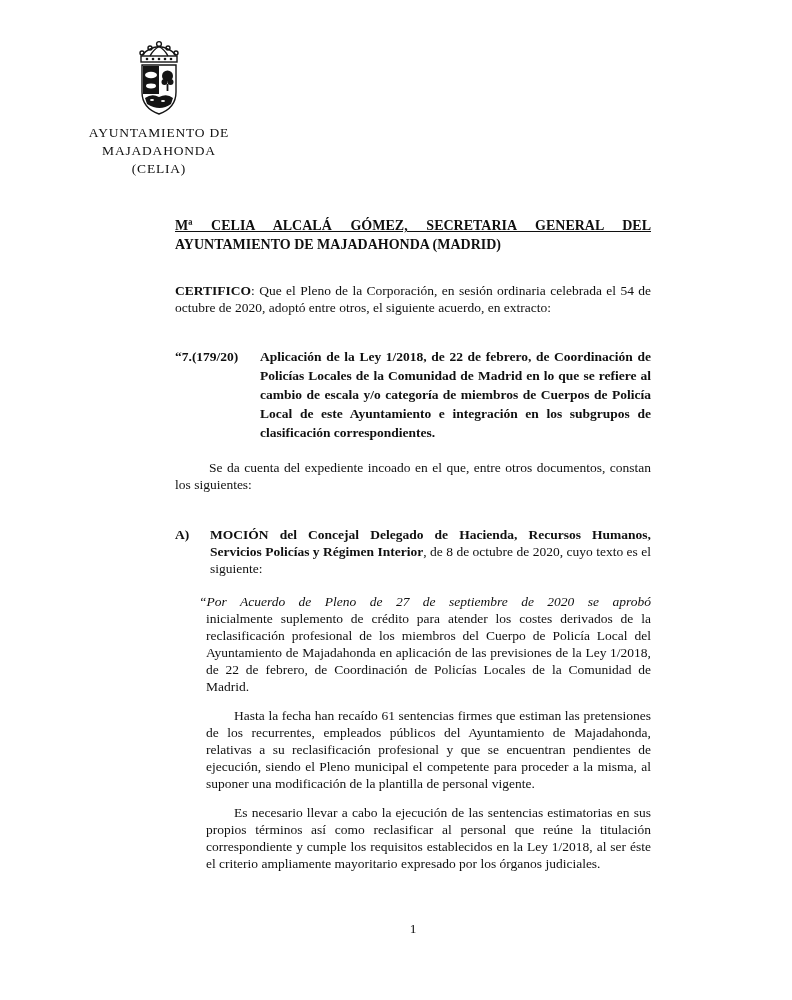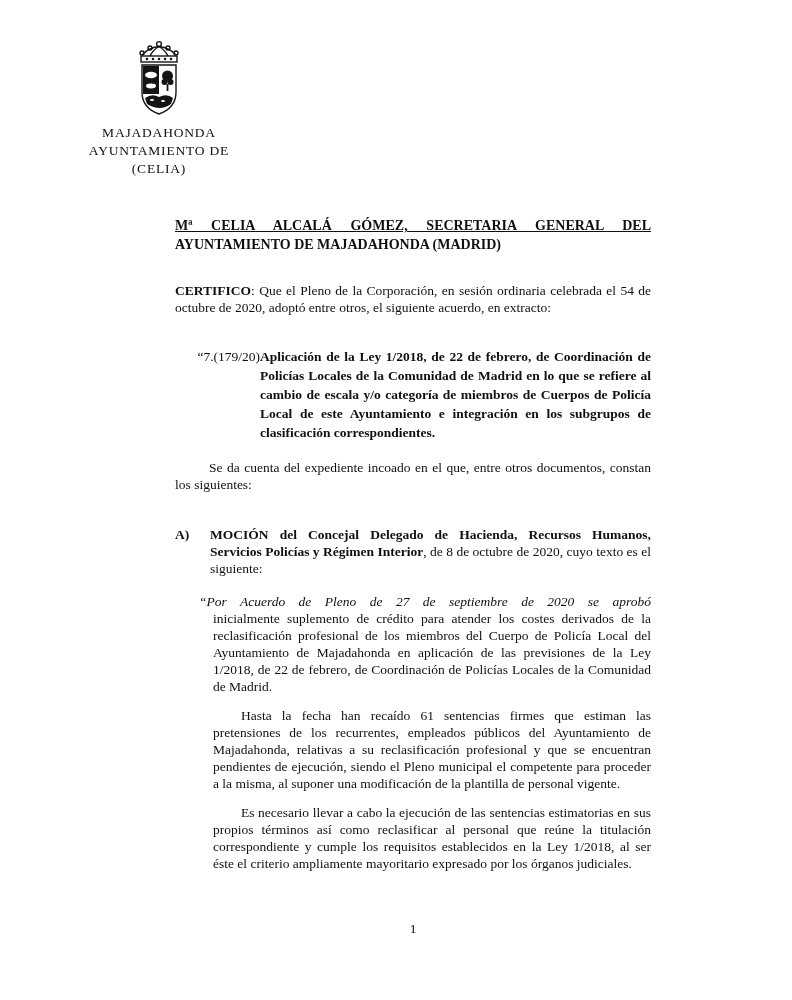--- a/index.html
+++ b/index.html
@@ -64,23 +64,22 @@
     margin: 0;
     text-align: justify;
   }
   .para-certify { margin-bottom: 31px; }
   .para-intro  { margin-bottom: 33px; text-indent: 34px; }
 
   .hang { display: flex; }
   .item7 { margin-bottom: 17px; }
   .item7 .marker {
     flex: 0 0 85px;
-    font-weight: normal;
+    font-weight: bold;
     line-height: 19px;
-    text-align: right;
   }
   .item7 .body {
     flex: 1 1 auto;
     font-weight: bold;
     text-align: justify;
     line-height: 19px;
   }
   .itemA { margin-bottom: 16px; }
   .itemA .marker {
     flex: 0 0 35px;
@@ -95,21 +94,21 @@
     margin-left: 24px;
   }
   .q-lead {
     font-style: italic;
     text-align: justify;
     text-align-last: justify;
     margin: 0;
   }
   .q-para {
     text-align: justify;
-    margin: 0 0 12px 14px;
+    margin: 0 0 12px 7px;
   }
   .q-indent { text-indent: 28px; }
   .q-last { margin-bottom: 0; }
 
   .pagenum {
     position: absolute;
     left: 175px;
     top: 921px;
     width: 476px;
     text-align: center;
@@ -150,22 +149,22 @@
 
       <circle class="emblem-fill" cx="37.5" cy="36" r="5.5"></circle>
       <circle class="emblem-fill" cx="34.5" cy="42" r="3"></circle>
       <circle class="emblem-fill" cx="40.5" cy="42" r="3"></circle>
       <rect class="emblem-fill" x="36.6" y="44" width="1.8" height="7"></rect>
 
       <path class="emblem-fill" d="M15,58 q7 -5 14 -1 q8 -4 14 1 l-2 6 q-11 8 -24 0 z"></path>
       <ellipse cx="22" cy="60" rx="2" ry="1" fill="#ffffff"></ellipse>
       <ellipse cx="33" cy="61" rx="2" ry="1" fill="#ffffff"></ellipse>
     </svg>
+    <div class="lh-line">AYUNTAMIENTO DE</div>
     <div class="lh-line">MAJADAHONDA</div>
-    <div class="lh-line">AYUNTAMIENTO DE</div>
     <div class="lh-line">(CELIA)</div>
   </div>
 
   <div class="content">
 
     <p class="heading-bold">
       <span class="jline">Mª CELIA ALCALÁ GÓMEZ, SECRETARIA GENERAL DEL</span>
       <span class="lastline">AYUNTAMIENTO DE MAJADAHONDA (MADRID)</span>
     </p>
 

